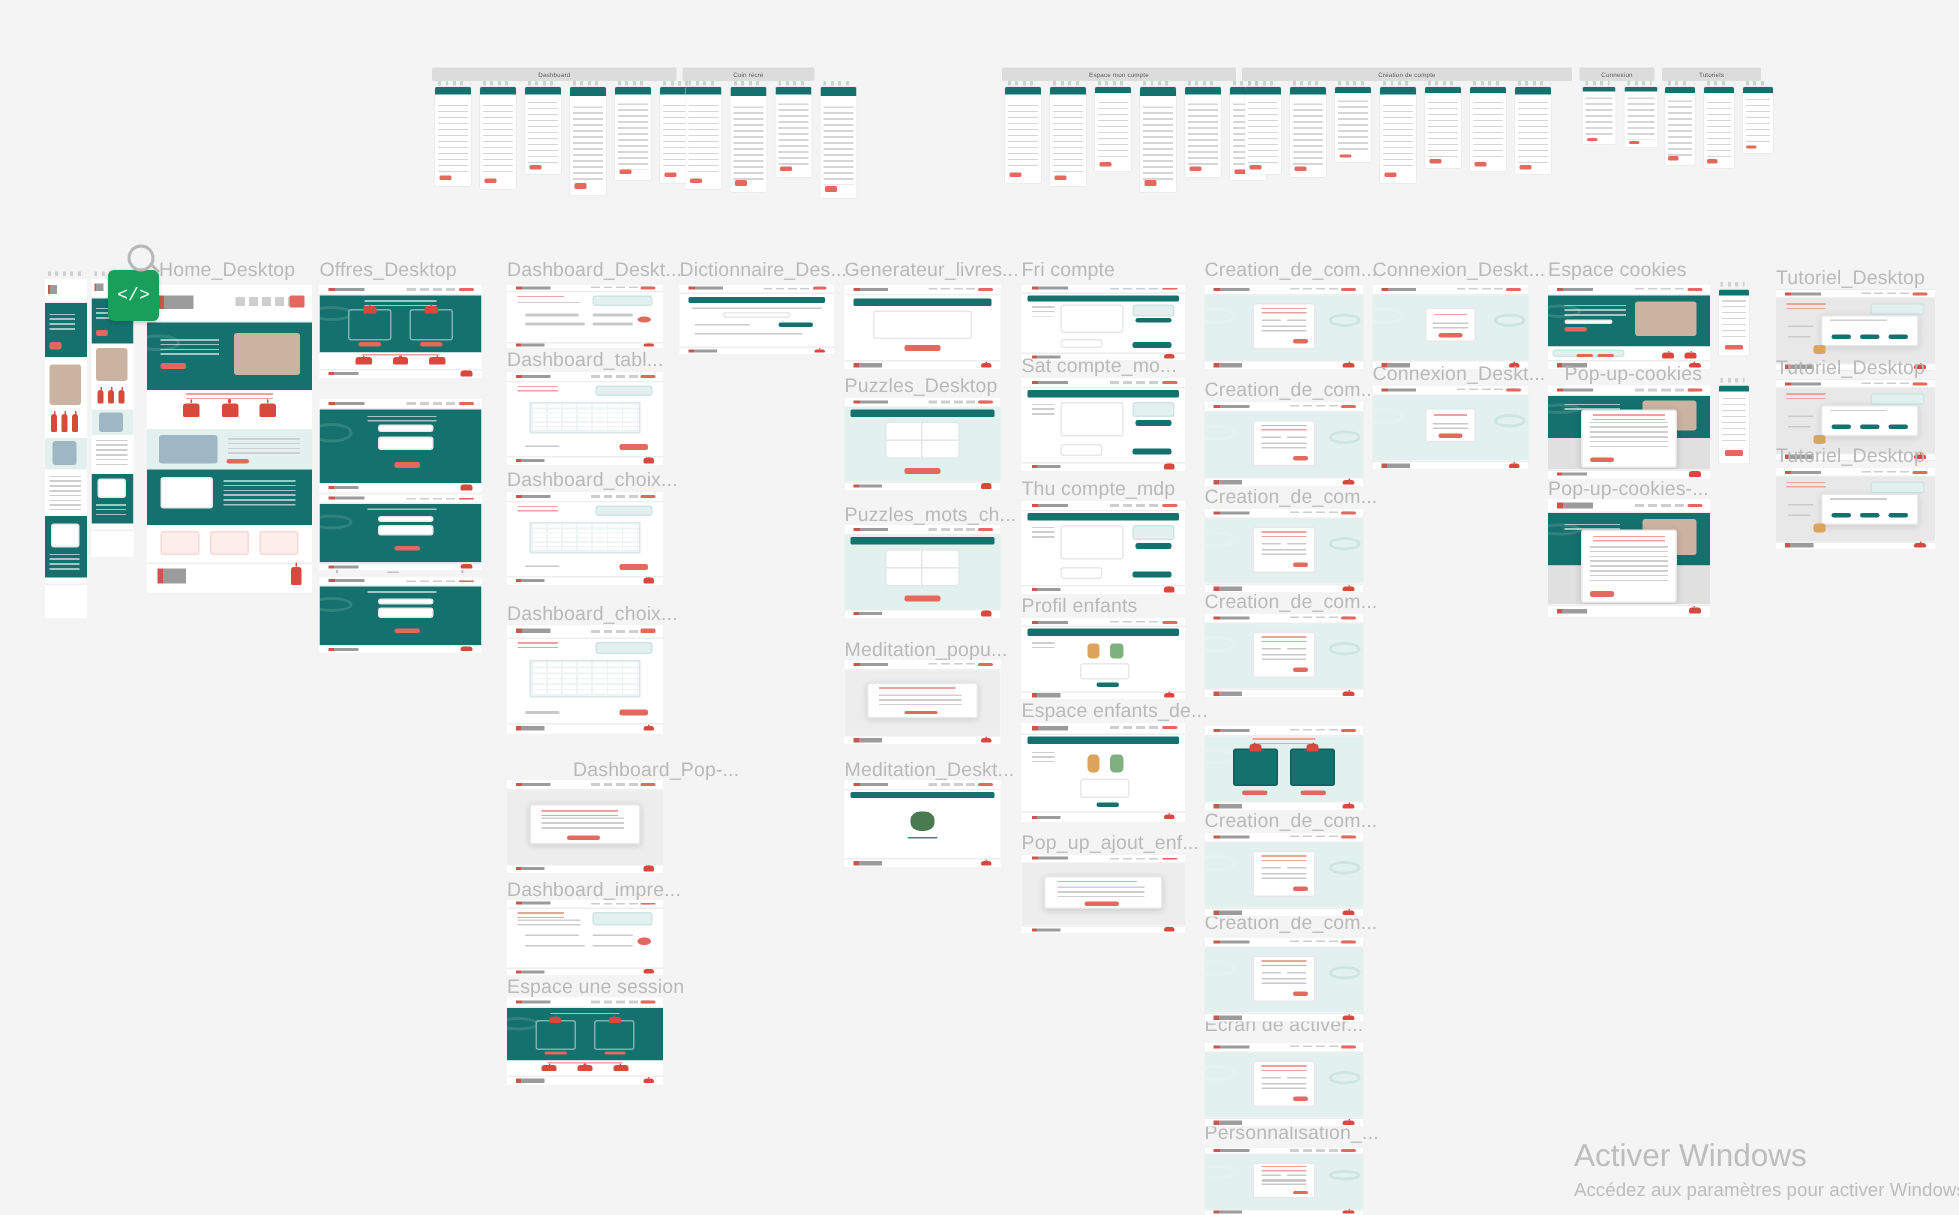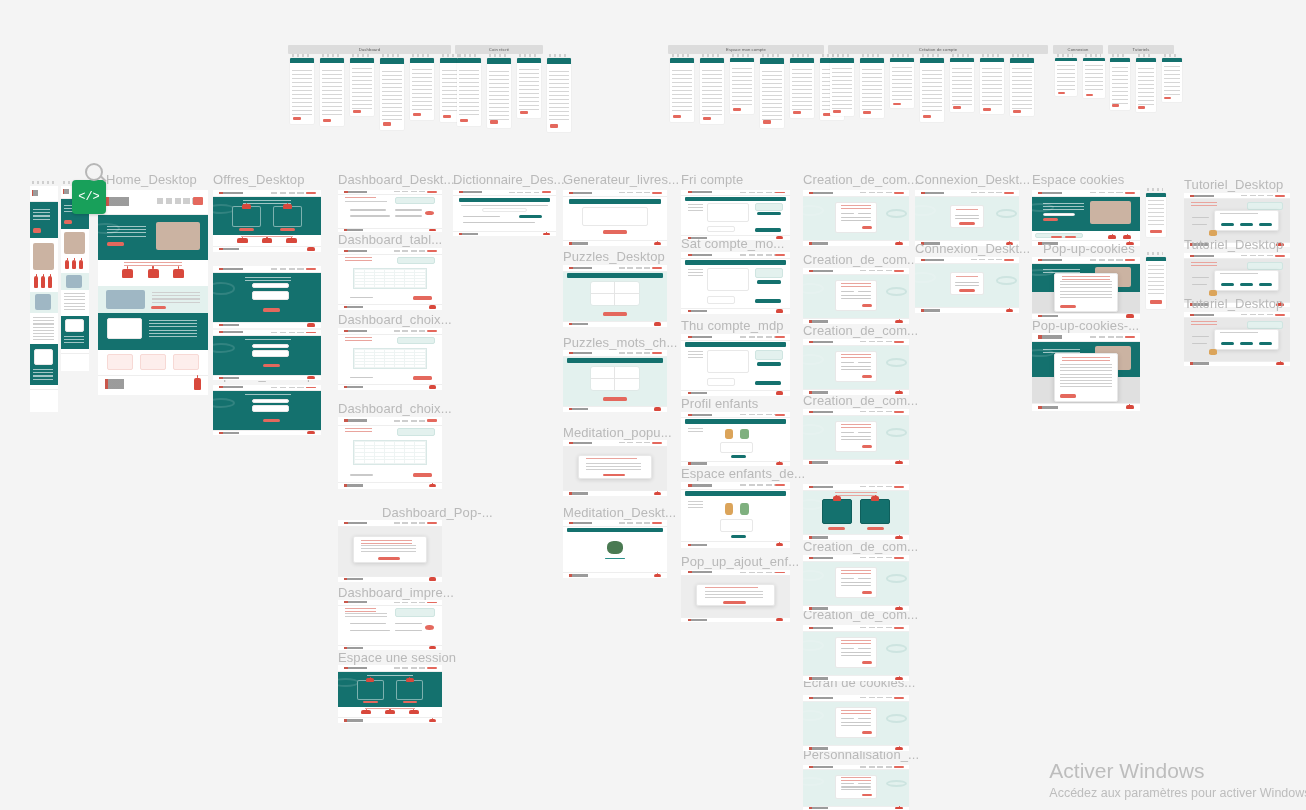--- a/index.html
+++ b/index.html
@@ -1035,21 +1035,21 @@
           <div class="mini-line" style="left:12%;top:48%;width:76%"></div>
           <div class="mini-line" style="left:12%;top:60%;width:76%"></div>
           <div class="mini-btn" style="right:10%;bottom:8%;width:26%;height:12%"></div>
         </div>
       </div>
       <div class="mini-foot">
         <div class="mini-logo" style="top:20%;height:50%;width:18%"></div>
         <div class="mini-gift" style="right:6%;top:12%;width:7%;height:60%"></div>
       </div>
     </div>
-    <div class="ab-label" style="left: 803px; top: 675px;">Ecran de cookies...</div>
+    <div class="ab-label" style="left: 803px; top: 675px;">Ecran de activer...</div>
     <div class="frame teal" style="left: 803px; top: 625px; width: 106px; height: 56px;">
       <div class="mini-header">
         <div class="mini-logo"></div>
         <div class="mini-nav"></div>
         <div class="mini-cta"></div>
       </div>
       <div class="mini-bandlite" style="top:12%;height:78%">
         <div class="swirl dk" style="right:2%;top:28%;width:20%;height:20%"></div>
         <div class="swirl" style="left:-6%;top:18%;width:26%;height:26%"></div>
         <div class="mini-card" style="left:30%;top:12%;width:40%;height:70%">

